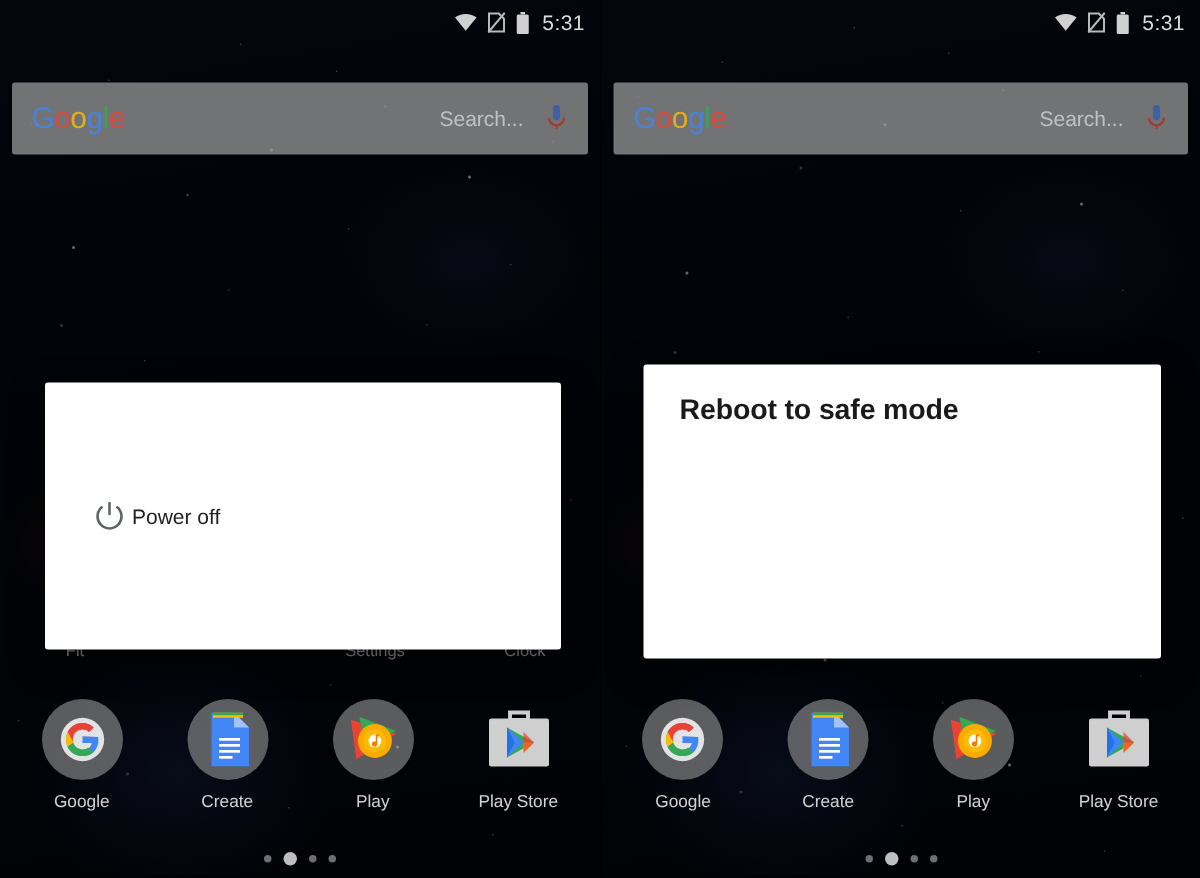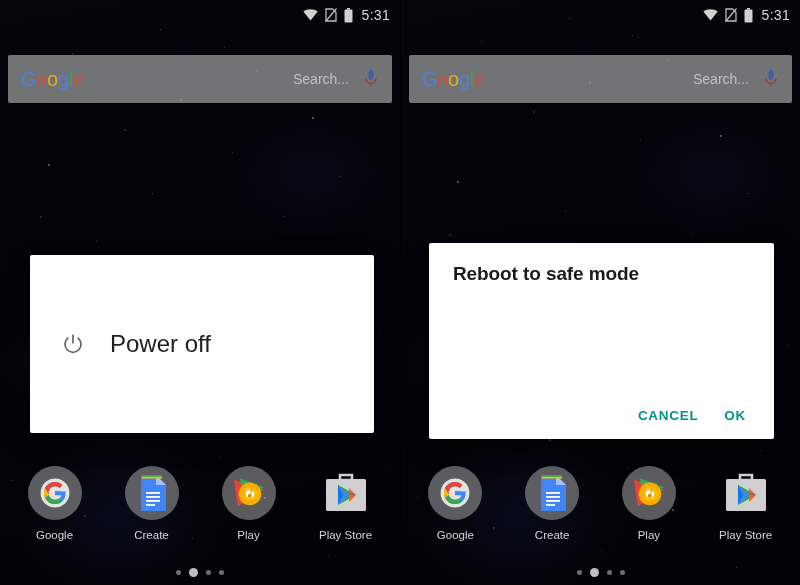--- a/index.html
+++ b/index.html
@@ -124,21 +124,21 @@
     background: #fff; border-radius: 2px;
     box-shadow: 0 8px 22px rgba(0,0,0,.55);
     display: flex; flex-direction: column; justify-content: center;
   }
   .pwitem {
     display: flex; align-items: center;
     height: 56px; padding: 0 0 0 28px; margin: 6px 0;
   }
   .pwitem .pwic { width: 30px; display: flex; align-items: center; justify-content: center; }
   .pwitem .pwlabel {
-    margin-left: 22px; font-size: 24px; color: #202124; font-weight: 400;
+    font-size: 14px; color: #202124; font-weight: 400;
   }
 
   
   .safe-dialog {
     position: absolute; left: 28px; top: 243px; width: 345px; height: 196px;
     background: #fff; border-radius: 2px;
     box-shadow: 0 8px 22px rgba(0,0,0,.55);
     padding: 20px 22px 8px 24px;
     display: flex; flex-direction: column;
   }
@@ -230,20 +230,26 @@
       <span class="search-ph">Search...</span>
       <span class="mic">
         <svg width="16" height="22" viewBox="0 0 16 22">
           <rect x="5.6" y="2" width="4.8" height="10" rx="2.4" fill="#3b5fa8"></rect>
           <path d="M3 10.5a5 5 0 0 0 10 0" fill="none" stroke="#a03a2e" stroke-width="1.6"></path>
           <rect x="7.4" y="15.2" width="1.2" height="3" fill="#a03a2e"></rect>
         </svg>
       </span>
     </div>
 
+    <div class="applabels">
+      <span>Fit</span>
+      <span></span>
+      <span>Settings</span>
+      <span>Clock</span>
+    </div>
 
     <div class="dock">
       <div class="app">
         <div class="appicon">
           <svg class="g-circle" viewBox="0 0 40 40">
             <circle cx="20" cy="20" r="17" fill="#f2f2f2" opacity=".9"></circle>
             <path d="M20 17.5v5.2h7.3c-.3 1.9-2.3 5.5-7.3 5.5-4.4 0-8-3.6-8-8.1s3.6-8.1 8-8.1c2.5 0 4.2 1.1 5.2 2l3.6-3.5C26.5 8.3 23.6 7 20 7c-7.2 0-13 5.8-13 13s5.8 13 13 13c7.5 0 12.5-5.3 12.5-12.7 0-.9-.1-1.5-.2-2.2z" fill="#4285F4"></path>
             <path d="M7 20c0-2.1.5-4.1 1.4-5.8l4.4 3.4c-.3.7-.4 1.5-.4 2.4s.1 1.7.4 2.4l-4.4 3.4C7.5 24.1 7 22.1 7 20z" fill="#FBBC05"></path>
             <path d="M20 33c3.5 0 6.5-1.2 8.6-3.2l-4.2-3.3c-1.1.8-2.6 1.3-4.4 1.3-3.4 0-6.3-2.3-7.3-5.4l-4.4 3.4C10.5 30.3 14.9 33 20 33z" fill="#34A853"></path>
             <path d="M12.7 22.4c-.3-.7-.4-1.5-.4-2.4s.2-1.7.4-2.4c1-3.1 3.9-5.4 7.3-5.4 2.5 0 4.2 1.1 5.2 2l3.6-3.5C26.5 8.3 23.6 7 20 7c-5.1 0-9.5 2.7-11.6 6.9z" fill="#EA4335"></path>
@@ -447,20 +453,16 @@
 
     <div class="pagedots">
       <b></b>
       <b class="active"></b>
       <b></b>
       <b></b>
     </div>
 
     <div class="safe-dialog">
       <div class="safe-title">Reboot to safe mode</div>
-      <div class="safe-actions">
-        <button>CANCEL</button>
-        <button>OK</button>
-      </div>
     </div>
   </div>
 
 </div>
 
 </body></html>

